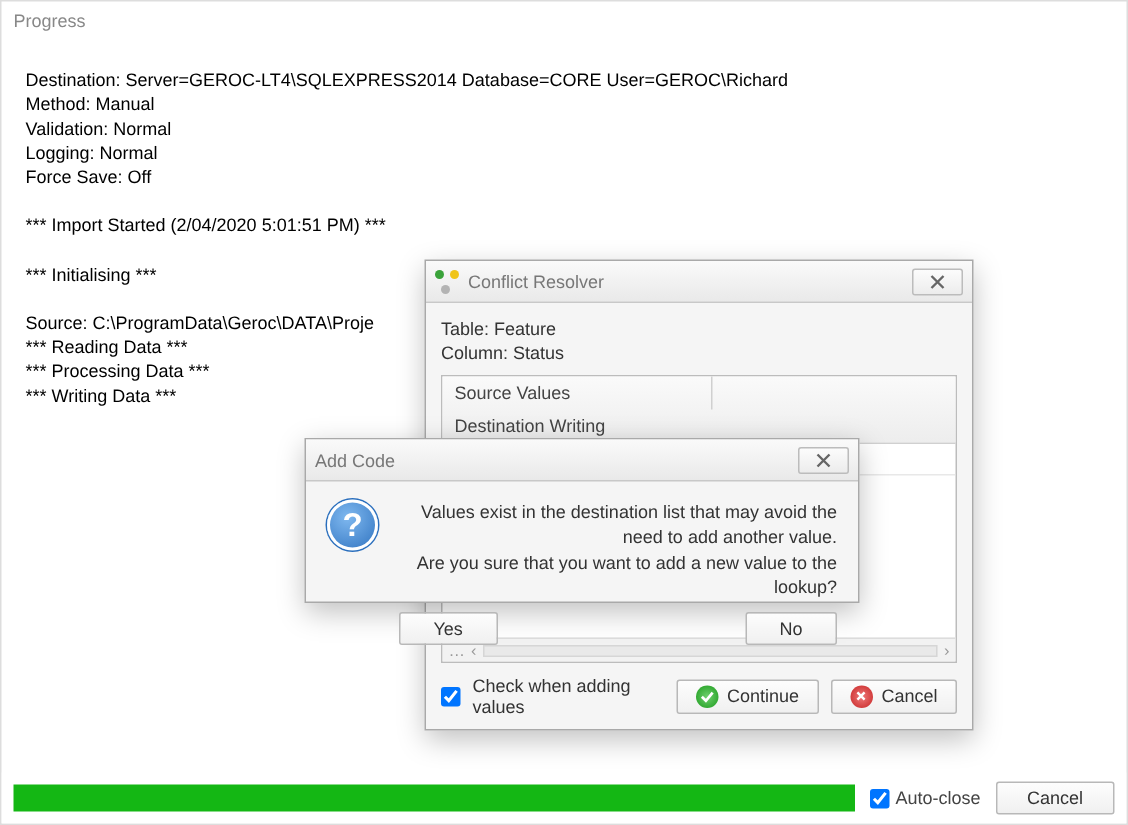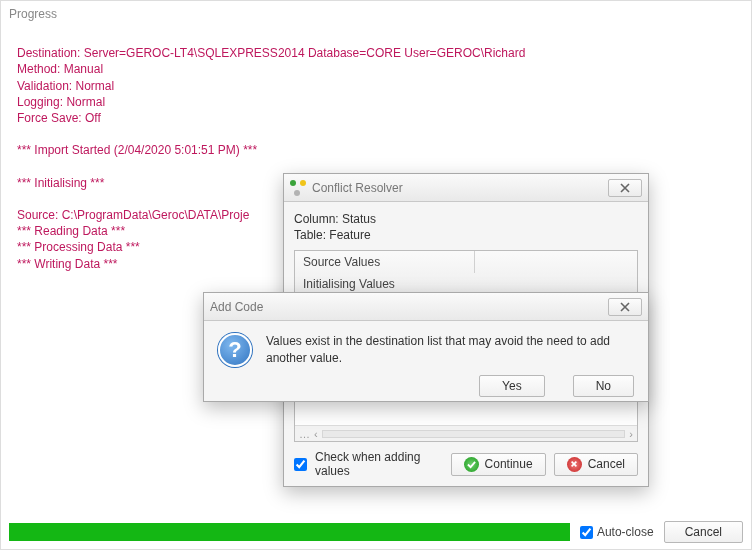--- a/index.html
+++ b/index.html
@@ -16,21 +16,21 @@
     border: 1px solid #ddd;
   }
   .page-header {
     color: #888;
     padding: 6px 8px 2px 8px;
     font-size: 12px;
   }
   .progress-log {
     padding: 6px 16px;
     line-height: 1.35;
-    color: #be185d;
+    color: #000000;
     white-space: pre;
     font-size: 12px;
   }
   .bottom-bar {
     position: absolute;
     bottom: 0; left: 0; right: 0;
     height: 34px;
     display: flex;
     align-items: center;
     gap: 10px;
@@ -196,40 +196,40 @@
   .cr-titleicon .dot {
     position:absolute; width:6px; height:6px; border-radius:50%;
   }
   .cr-titleicon .d1 { background:#3aa33a; left:0; top:0; }
   .cr-titleicon .d2 { background:#f0c419; right:0; top:0; }
   .cr-titleicon .d3 { background:#b3b3b3; left:4px; bottom:0; }
 
   
   #msg-dialog {
     left: 202px; top: 291px;
-    width: 446px; height: 110px;
+    width: 370px; height: 110px;
     z-index: 10;
   }
   #msg-dialog .body {
     padding: 12px 14px 10px 14px;
     display: flex;
     gap: 14px;
   }
   .q-icon {
     width: 34px; height: 34px; border-radius: 50%;
     background: radial-gradient(circle at 40% 35%, #7fb8ef, #2b6fbd);
     color: #fff;
     display:flex; align-items:center; justify-content:center;
     font-size: 22px; font-weight: bold;
     flex: none;
     box-shadow: inset 0 0 0 2px #fff, 0 0 0 1px #2b6fbd;
   }
-  #msg-dialog .msg-text { color: #333; line-height: 1.4; }
+  #msg-dialog .msg-text { color: #333; line-height: 1.4; text-align: right; }
   #msg-dialog .msg-buttons {
-    display:flex; gap: 28px; justify-content:flex-end;
+    display:flex; gap: 28px; justify-content:space-between;
     padding-top: 8px;
   }
   input[type=checkbox] { margin:0; }
 </style>
 </head>
 <body>
 
 <div class="page-header">Progress</div>
 
 <div class="progress-log">
@@ -257,26 +257,26 @@
         <span class="dot d3"></span>
     </span>
     <span>Conflict Resolver</span>
     <span class="close-x">
       <svg viewBox="0 0 10 10">
           <path d="M1 1 L9 9 M9 1 L1 9" stroke="#666" stroke-width="1.6" fill="none"></path>
         </svg>
     </span>
   </div>
   <div class="body">
+    <div class="meta-line">Table: Feature</div>
     <div class="meta-line">Column: Status</div>
-    <div class="meta-line">Table: Feature</div>
     <div class="grid">
       <div class="grid-head">
         <div class="col-src">Source Values</div>
-        <div class="col-dst">Initialising Values</div>
+        <div class="col-dst">Destination Writing</div>
       </div>
       <div class="grid-body">
         <div class="grid-row">
           <div class="col-src">
             <span>FINA!</span>
             <span class="add-icon">+</span>
           </div>
           <div class="col-dst"></div>
         </div>
         <div class="grid-scroll">
@@ -318,20 +318,21 @@
       <svg viewBox="0 0 10 10">
           <path d="M1 1 L9 9 M9 1 L1 9" stroke="#666" stroke-width="1.6" fill="none"></path>
         </svg>
     </span>
   </div>
   <div class="body">
     <div class="q-icon">?</div>
     <div style="flex:1">
       <div class="msg-text">
         <div>Values exist in the destination list that may avoid the need to add another value.</div>
+        <div>Are you sure that you want to add a new value to the lookup?</div>
       </div>
       <div class="msg-buttons">
         <button class="btn wide">Yes</button>
         <button class="btn wide">No</button>
       </div>
     </div>
   </div>
 </div>
 
 <div class="bottom-bar">

